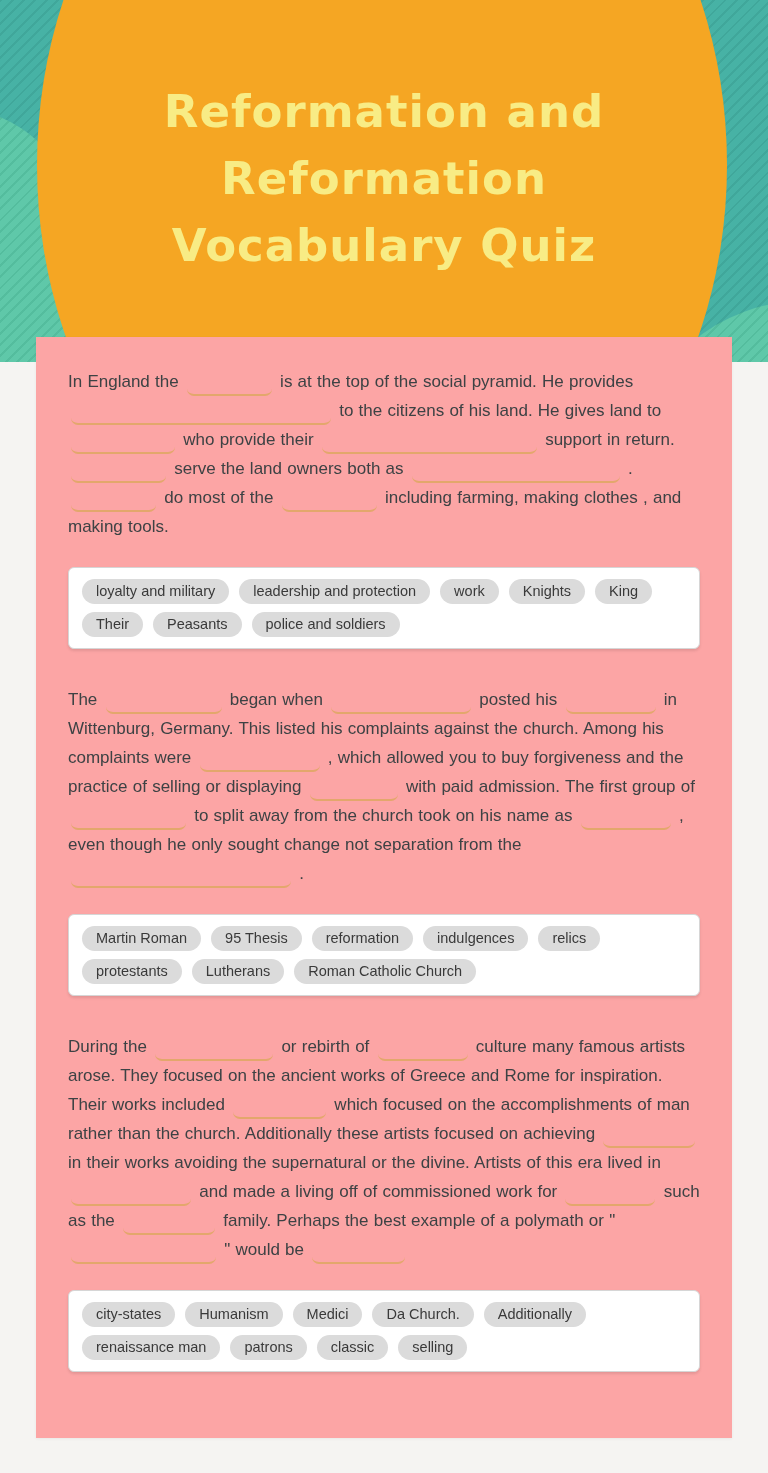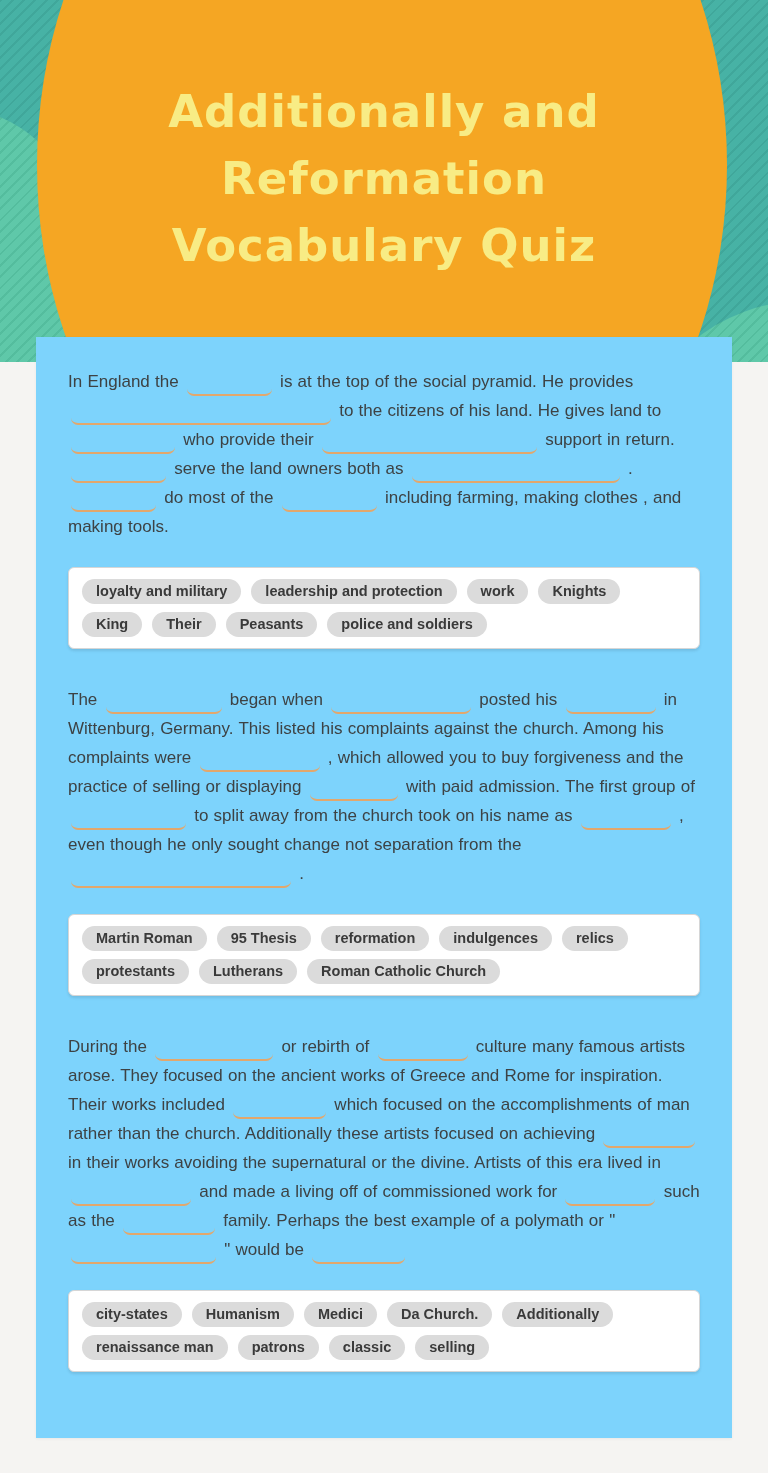--- a/index.html
+++ b/index.html
@@ -49,21 +49,21 @@
     font-family:"DejaVu Sans",sans-serif;
     font-weight:700;
     font-size:45px;line-height:67px;
     letter-spacing:1px;
     color:var(--title-yellow);
   }
   
   .card{
     position:absolute;left:36px;top:337px;
     width:696px;min-height:1101px;
-    background:#7dd3fc;
+    background:#fca5a5;
     padding:30px 32px 26px 32px;
     box-shadow:0 1px 3px rgba(0,0,0,0.05);
   }
   .question-block + .question-block{margin-top:36px;}
   .question-paragraph{
     font-size:17px;line-height:29px;
     color:var(--body-text);
     word-spacing:0.5px;
   }
   .blank{
@@ -87,37 +87,37 @@
     box-shadow:0 2px 3px rgba(0,0,0,0.10);
     padding:7px 8px;
   }
   .chip{
     display:inline-block;
     margin:4px 5px;
     padding:4px 14px 5px 14px;
     background:var(--chip-background);
     color:var(--chip-text);
     font-size:14.5px;
-    font-weight:700;
+    font-weight:400;
     border-radius:15px;
     cursor:pointer;
     white-space:nowrap;
   }
 </style>
 </head>
 <body>
 
 <div class="page">
 
   <div class="hero">
     <div class="blob blob-left"></div>
     <div class="blob blob-right"></div>
     <div class="orange-ellipse"></div>
     <div class="quiz-title">
-      <div>Additionally and</div>
+      <div>Reformation and</div>
       <div>Reformation</div>
       <div>Vocabulary Quiz</div>
     </div>
   </div>
 
   <main class="card">
   <section class="question-block">
     <p class="question-paragraph"><span>In England the </span><input type="text" class="blank" style="width: 85px;"><span> is at the top of the social pyramid. He provides </span><input type="text" class="blank" style="width: 260px;"><span> to the citizens of his land. He gives land to </span><input type="text" class="blank" style="width: 104px;"><span> who provide their </span><input type="text" class="blank" style="width: 215px;"><span> support in return. </span><input type="text" class="blank" style="width: 95px;"><span> serve the land owners both as </span><input type="text" class="blank" style="width: 208px;"><span> . </span><input type="text" class="blank" style="width: 85px;"><span> do most of the </span><input type="text" class="blank" style="width: 95px;"><span> including farming, making clothes , and making tools.</span></p>
     <div class="word-bank"><span class="chip">loyalty and military</span><span class="chip">leadership and protection</span><span class="chip">work</span><span class="chip">Knights</span><span class="chip">King</span><span class="chip">Their</span><span class="chip">Peasants</span><span class="chip">police and soldiers</span></div>
   </section>

